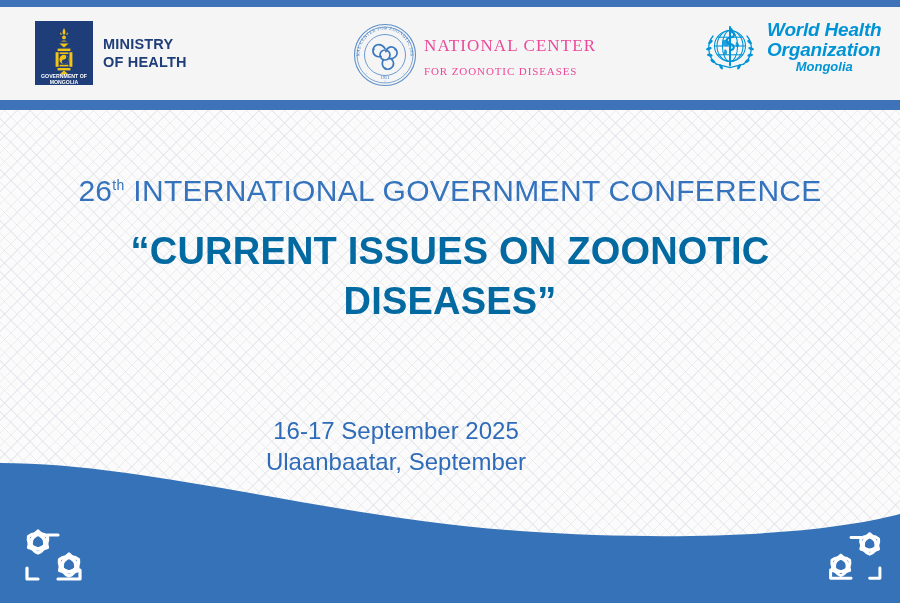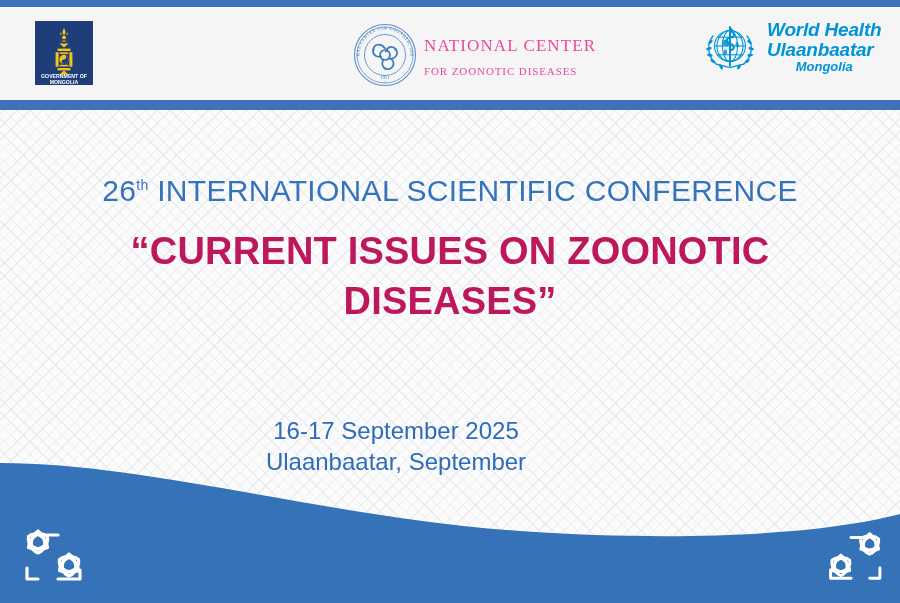--- a/index.html
+++ b/index.html
@@ -148,21 +148,21 @@
     font-weight: normal;
     letter-spacing: 0.3px;
     line-height: 42px;
   }
   .title-line1 sup {
     font-size: 14px;
     vertical-align: super;
     line-height: 0;
   }
   .title-main {
-    color: #be185d;
+    color: #0369a1;
     font-size: 38px;
     font-weight: bold;
     line-height: 50px;
     letter-spacing: 0.2px;
     margin-top: 14px;
     padding: 0 60px;
   }
 
   .date-block {
     position: absolute;
@@ -230,20 +230,24 @@
           <rect x="24.6" y="31.4" width="8.8" height="1.6"></rect>
           <rect x="24.6" y="43.8" width="8.8" height="1.6"></rect>
 
           <rect x="22.6" y="47.0" width="12.8" height="2.4"></rect>
 
           <path d="M24.4 53.6 L33.6 53.6 L29 49.6 Z"></path>
         </g>
         <text x="29" y="57.4" fill="#ffffff" font-family="Liberation Sans, sans-serif" font-size="5.2" font-weight="bold" text-anchor="middle">GOVERNMENT OF</text>
         <text x="29" y="62.6" fill="#ffffff" font-family="Liberation Sans, sans-serif" font-size="5.2" font-weight="bold" text-anchor="middle">MONGOLIA</text>
       </svg>
+    </span>
+    <span class="moh-text">
+      <span>MINISTRY</span><br>
+      <span>OF HEALTH</span>
     </span>
   </div>
 
   <div class="logo-ncz">
     <span>
       <svg width="66" height="66" viewBox="0 0 66 66" xmlns="http://www.w3.org/2000/svg">
         <defs>
           <path id="sealArcTop" d="M 33 33 m -25.5 0 a 25.5 25.5 0 1 1 51 0" fill="none"></path>
         </defs>
         <circle cx="33" cy="33" r="30.5" fill="none" stroke="#5E8FC8" stroke-width="1.1"></circle>
@@ -321,32 +325,32 @@
           <ellipse cx="39.0" cy="46.8" rx="2.9" ry="1.4" transform="rotate(-58 39.0 46.8)"></ellipse>
         </g>
 
         <line x1="30" y1="7.0" x2="30" y2="45.5" stroke="#0093D5" stroke-width="2.0" stroke-linecap="round"></line>
         <path d="M30 11.5 c5.0 0.4 5.6 5.2 0.6 6.0 c-5.2 0.8 -5.6 5.6 -0.4 6.4 c5.0 0.8 4.8 5.6 -0.2 6.4" fill="none" stroke="#0093D5" stroke-width="1.9" stroke-linecap="round"></path>
         <circle cx="31.0" cy="9.6" r="1.7" fill="#0093D5"></circle>
       </svg>
     </span>
     <span class="who-text">
       <span class="who-l1">World Health</span>
-      <span class="who-l2">Ulaanbaatar</span>
+      <span class="who-l2">Organization</span>
       <span class="who-divider"></span>
       <span class="who-sub">Mongolia</span>
     </span>
   </div>
 
   <div class="header-rule"></div>
 
   <div class="body-area"></div>
 
   <div class="title-block">
-    <div class="title-line1"><span>26</span><sup>th</sup><span> INTERNATIONAL SCIENTIFIC CONFERENCE</span></div>
+    <div class="title-line1"><span>26</span><sup>th</sup><span> INTERNATIONAL GOVERNMENT CONFERENCE</span></div>
     <div class="title-main">
       <div>“CURRENT ISSUES ON ZOONOTIC</div>
       <div>DISEASES”</div>
     </div>
   </div>
 
   <div class="date-block">
     <span>16-17 September 2025</span>
     <span>Ulaanbaatar, September</span>
   </div>

